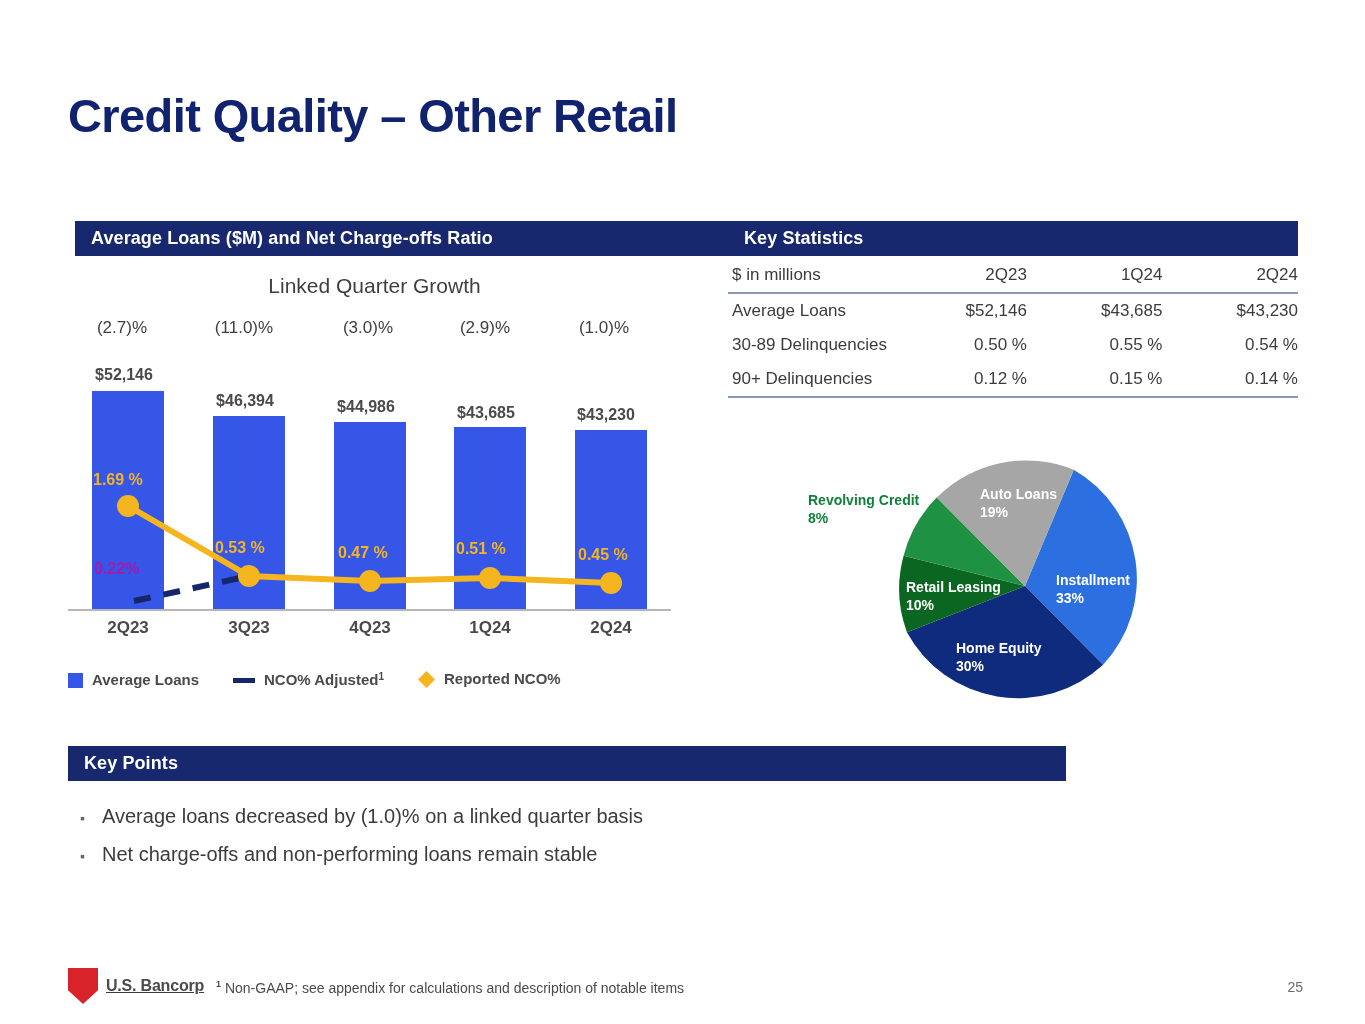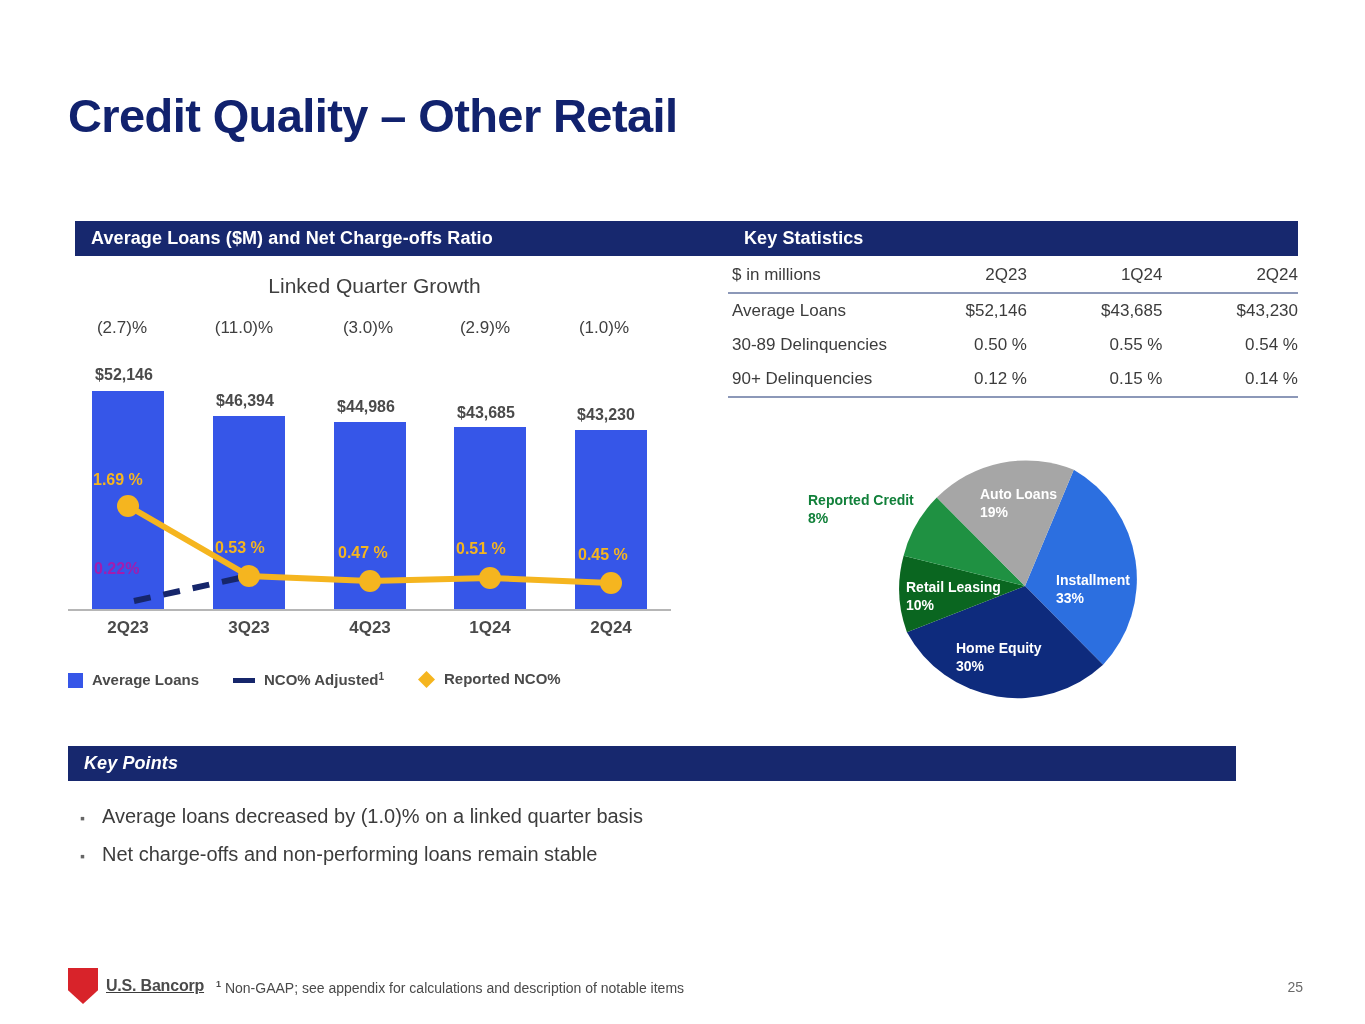--- a/index.html
+++ b/index.html
@@ -37,21 +37,21 @@
     font-size: 18px;
     font-weight: bold;
     display: flex;
     align-items: center;
     padding-left: 16px;
     box-sizing: border-box;
     letter-spacing: 0.1px;
   }
   #hdr-chart  { left: 75px;  top: 221px; width: 724px; height: 35px; }
   #hdr-stats  { left: 728px; top: 221px; width: 570px; height: 35px; }
-  #hdr-points { left: 68px;  top: 746px; width: 1168px; height: 35px; font-style: italic; }
+  #hdr-points { left: 68px;  top: 746px; width: 998px; height: 35px; }
 
   
   #chart-panel {
     position: absolute;
     left: 68px;
     top: 256px;
     width: 613px;
     height: 450px;
   }
   .chart-subtitle {
@@ -380,21 +380,21 @@
   </div>
   <div class="pie-cal white" style="left:166px; top:185px">
     <span>Home Equity</span><br>
     <span>30%</span>
   </div>
   <div class="pie-cal white" style="left:116px; top:124px">
     <span>Retail Leasing</span><br>
     <span>10%</span>
   </div>
   <div class="pie-cal green" style="left:18px; top:37px">
-    <span>Reported Credit</span><br>
+    <span>Revolving Credit</span><br>
     <span>8%</span>
   </div>
 </div>
 
 <div id="key-points">
   <div class="kp-row">
     <span class="kp-bullet">▪</span>
     <span>Average loans decreased by (1.0)% on a linked quarter basis</span>
   </div>
   <div class="kp-row">

